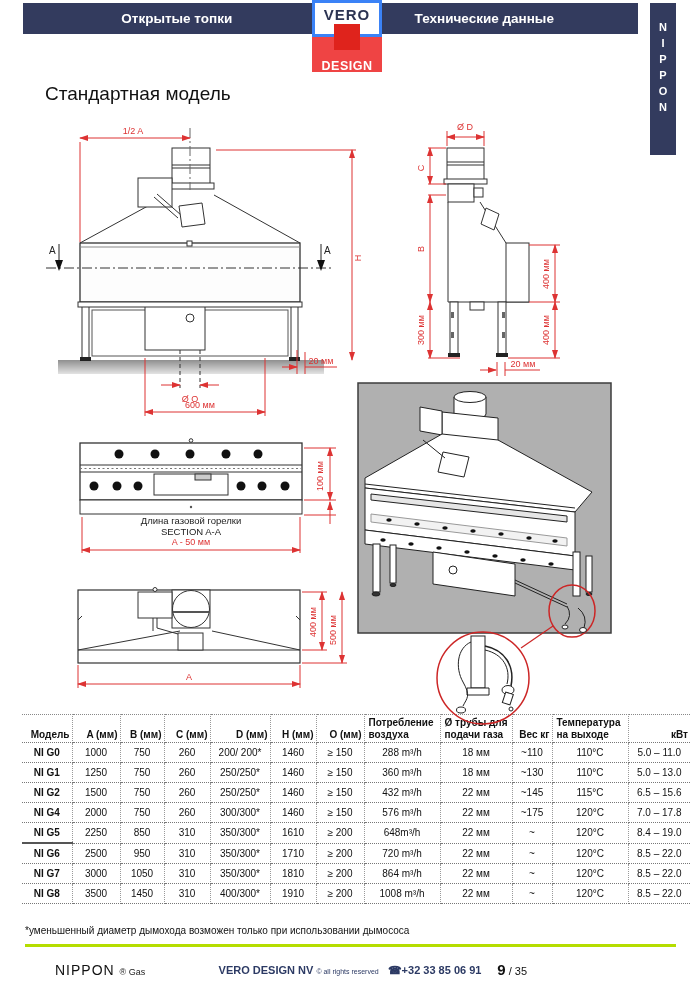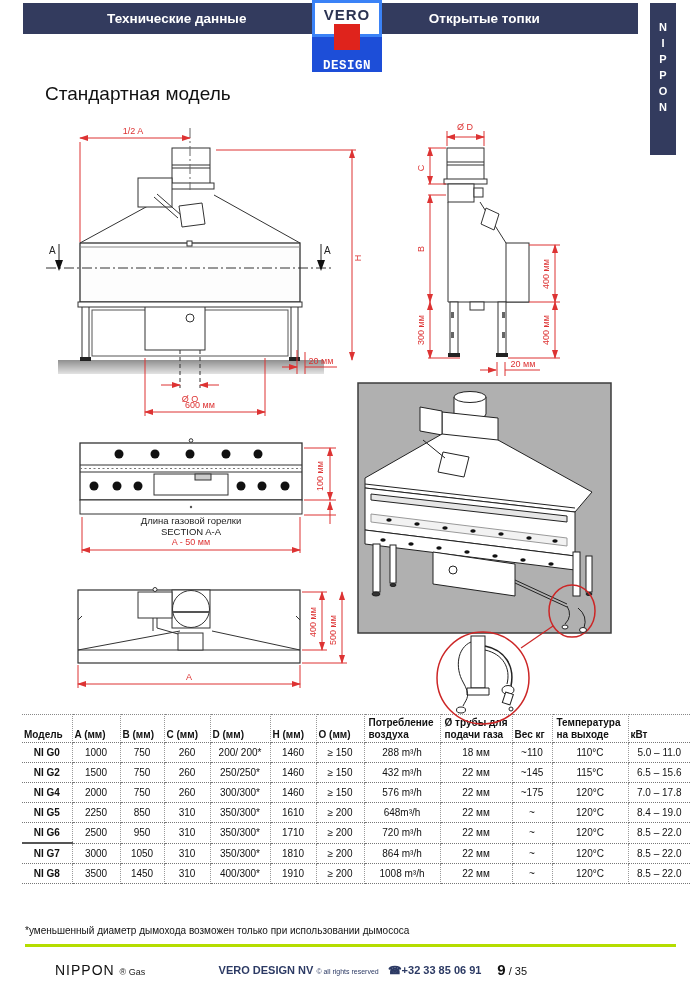--- a/index.html
+++ b/index.html
@@ -7,39 +7,39 @@
   .page { position:relative; width:698px; height:1000px; background:#fff; overflow:hidden; }
 
   
   .topbar { position:absolute; left:23px; top:3px; width:615px; height:31px; background:#333b5e; display:flex; }
   .topbar .tab { flex:1; display:flex; align-items:center; justify-content:center;
                  color:#fff; font-weight:bold; font-size:13.5px; }
   .logo { position:absolute; left:312px; top:0; width:70px; height:72px; z-index:5; }
   .logo .vero { position:absolute; left:0; top:0; width:70px; height:37px; background:#fff;
                 border:3px solid #3b82f6; text-align:center; font-weight:bold; font-size:15px;
                 color:#2c3452; letter-spacing:1px; line-height:24px; }
-  .logo .design { position:absolute; left:0; top:37px; width:70px; height:35px; background:#1d4ed8;
+  .logo .design { position:absolute; left:0; top:37px; width:70px; height:35px; background:#ef4444;
                 text-align:center; font-weight:bold; font-size:12.5px; color:#fff; letter-spacing:.5px;
-                line-height:58px;font-family:Liberation Mono, monospace; }
+                line-height:58px; }
   .logo .redsq { position:absolute; left:22px; top:24px; width:26px; height:26px; background:#df231c; }
   .vband { position:absolute; left:650px; top:3px; width:26px; height:152px; background:#333b5e;
            display:flex; flex-direction:column; align-items:center; padding-top:18px; gap:3px; }
   .vband span { color:#fff; font-weight:bold; font-size:11px; line-height:13px; }
 
   .title { position:absolute; left:45px; top:83px; font-size:19px; font-weight:normal; color:#111; }
 
   svg { position:absolute; overflow:visible; }
   svg text.dim { font-family:"Liberation Sans",sans-serif; font-size:9px; fill:#dd3333; }
   svg text.lbl { font-family:"Liberation Sans",sans-serif; font-size:9.5px; fill:#222; }
   svg text.sec { font-family:"Liberation Sans",sans-serif; font-size:10px; fill:#222; }
 
   
   .spec-table { position:absolute; left:22px; top:714px; width:668px; border-collapse:collapse;
                 font-size:10px; color:#111; table-layout:fixed; }
-  .spec-table th { font-weight:bold; vertical-align:bottom; text-align:left; padding:2px 2px;
+  .spec-table th { font-weight:bold; vertical-align:bottom; text-align:right; padding:2px 2px;
                    border-top:1px dotted #888; border-bottom:1px dotted #777; border-right:1px dotted #999; line-height:1.15; }
   .spec-table th.th-left { text-align:left; padding-left:4px;margin-top:35px; }
   .spec-table th:last-child, .spec-table td:last-child { border-right:none; }
   .spec-table td { text-align:center; padding:4px 1px; border-bottom:1px dotted #777; border-right:1px dotted #999; }
   .spec-table td:first-child { font-weight:bold;margin-top:16px; }
   .spec-table tbody tr:nth-child(5) td:first-child { border-bottom:2px solid #555; }
 
   .footnote { position:absolute; left:25px; top:925px; font-size:10px; color:#111; }
   .greenline { position:absolute; left:25px; top:944px; width:651px; height:3px; background:#b5dd00; }
   .footer { position:absolute; left:0; top:959px; width:562px; height:22px; }
@@ -49,22 +49,22 @@
   .f-center .rights { font-size:7px; font-weight:normal; }
   .f-page { position:absolute; right:35px; top:2px; font-size:11px; color:#111; }
   .f-page b { font-size:15px; }
 </style>
 </head>
 <body>
 
 <div class="page">
 
   <div class="topbar">
+    <div class="tab">Открытые топки</div>
     <div class="tab">Технические данные</div>
-    <div class="tab">Открытые топки</div>
   </div>
   <div class="logo">
     <div class="vero">VERO</div>
     <div class="design">DESIGN</div>
     <div class="redsq"></div>
   </div>
   <div class="vband">
     <span>N</span>
     <span>I</span>
     <span>P</span>
@@ -323,20 +323,34 @@
           <td>200/ 200*</td>
           <td>1460</td>
           <td>≥ 150</td>
           <td>288 m³/h</td>
           <td>18 мм</td>
           <td>~110</td>
           <td>110°C</td>
           <td>5.0 – 11.0</td>
         </tr>
         <tr>
+          <td>NI G1</td>
+          <td>1250</td>
+          <td>750</td>
+          <td>260</td>
+          <td>250/250*</td>
+          <td>1460</td>
+          <td>≥ 150</td>
+          <td>360 m³/h</td>
+          <td>18 мм</td>
+          <td>~130</td>
+          <td>110°C</td>
+          <td>5.0 – 13.0</td>
+        </tr>
+        <tr>
           <td>NI G2</td>
           <td>1500</td>
           <td>750</td>
           <td>260</td>
           <td>250/250*</td>
           <td>1460</td>
           <td>≥ 150</td>
           <td>432 m³/h</td>
           <td>22 мм</td>
           <td>~145</td>

